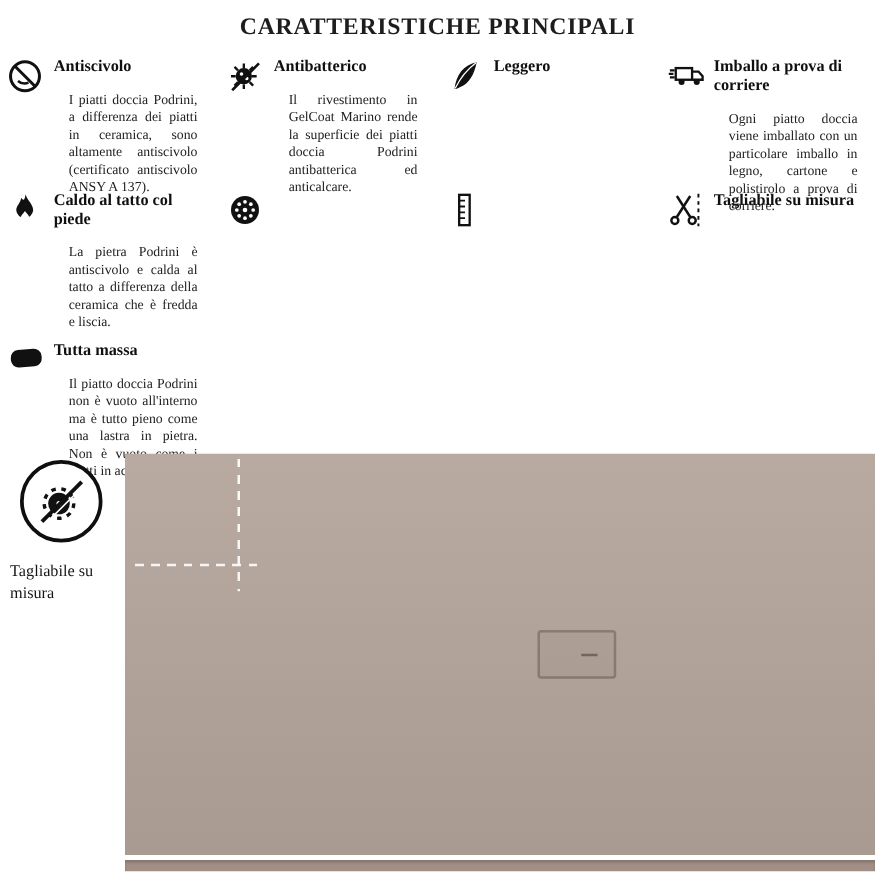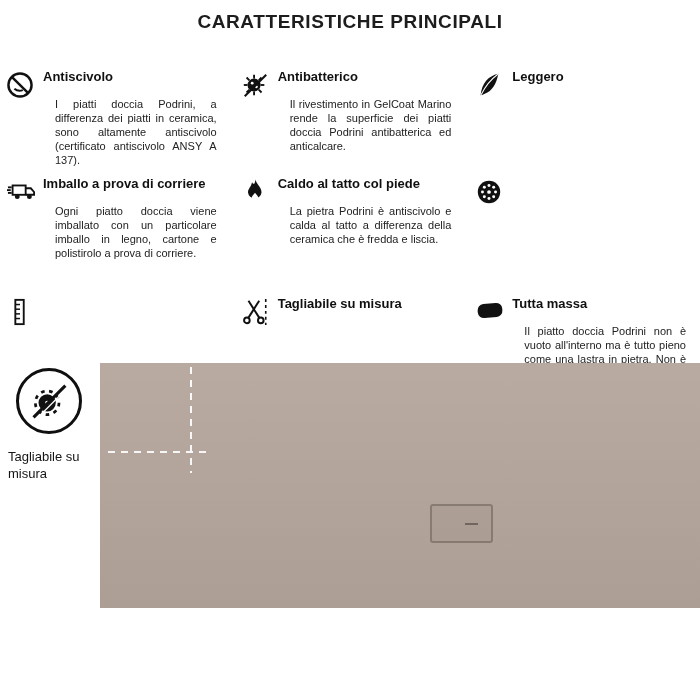--- a/index.html
+++ b/index.html
@@ -1,26 +1,26 @@
 <!DOCTYPE html>
 <html><head>
 <meta charset="utf-8">
 <style>
   html,body{margin:0;padding:0;}
   .page{
-    position:relative;width:700px;height:608px;background:#ffffff;
-    font-family:Liberation Sans, sans-serif;color:#1d1d1d;overflow:hidden;
+    position:relative;width:700px;height:700px;background:#ffffff;
+    font-family:Liberation Serif, serif;color:#1d1d1d;overflow:hidden;
   }
   .main-title{
     text-align:center;padding-top:11px;font-size:19px;font-weight:bold;
     letter-spacing:0.6px;color:#1d1d1d;
   }
   .features{
-    position:absolute;top:70px;left:6px;right:2px;
-    display:grid;grid-template-columns:1fr 1fr 1fr;grid-template-rows:107px 120px auto;
+    position:absolute;top:46px;left:6px;right:2px;
+    display:grid;grid-template-columns:1fr 1fr 1fr 1fr;grid-template-rows:107px 120px auto;
     column-gap:12px;
   }
   .feature{display:flex;gap:7px;align-items:flex-start;}
   .icon-box{flex:0 0 30px;width:30px;padding-top:1px;}
   .f-body{flex:1;min-width:0;}
   .f-title{font-size:13px;font-weight:bold;color:#101010;margin:0 0 3px 0;line-height:1.15;}
   .f-text{font-size:11px;line-height:1.28;color:#222222;text-align:justify;margin:12px;}
   .photo{
     position:absolute;left:100px;top:363px;width:600px;height:321px;
   }

